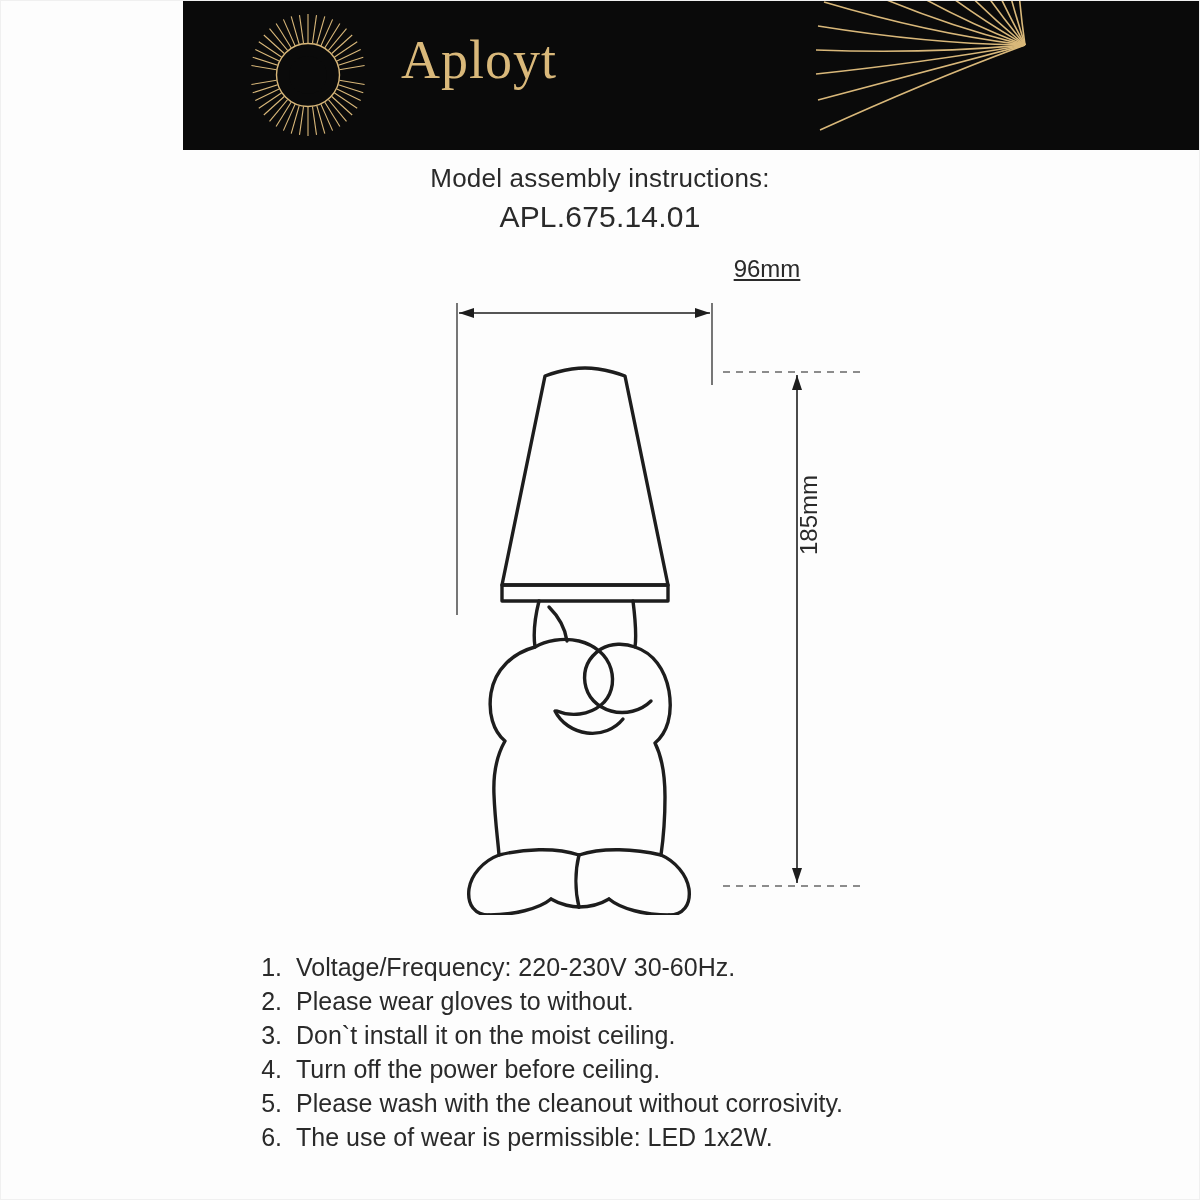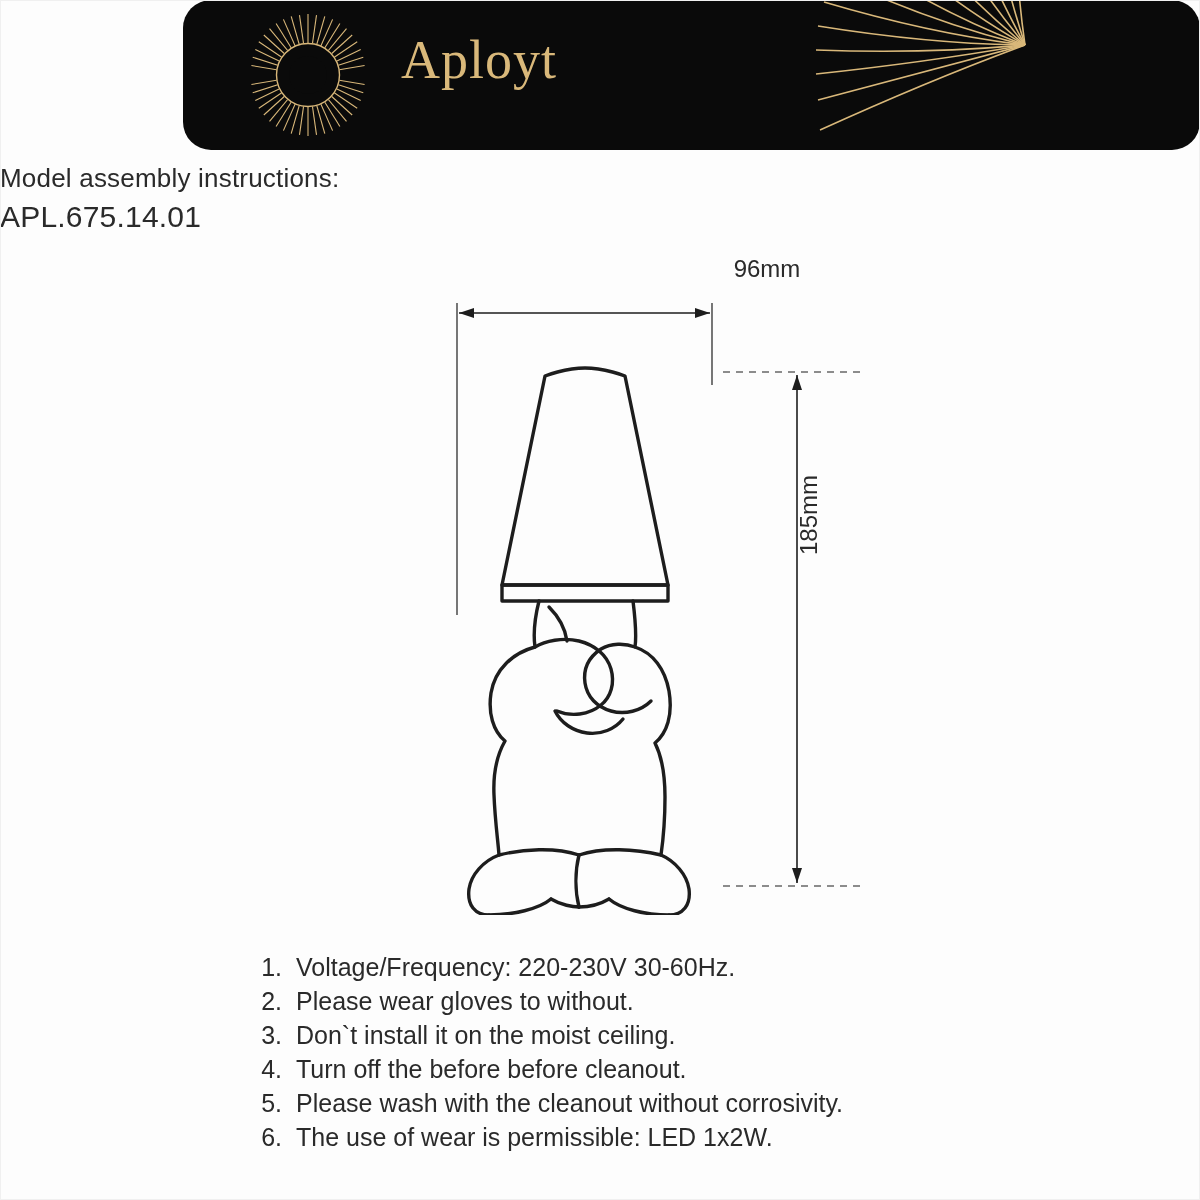--- a/index.html
+++ b/index.html
@@ -20,21 +20,20 @@
   }
   
   .banner {
     position: absolute;
     left: 183px;
     top: 0px;
     width: 1017px;
     height: 150px;
     background: #0a0a0a;
     overflow: hidden;
-    border-radius: 28px;
   }
   .banner-logo-mark {
     position: absolute;
     left: 60px;
     top: 10px;
     width: 130px;
     height: 130px;
   }
   .banner-brand {
     position: absolute;
@@ -52,20 +51,21 @@
     top: -170px;
     width: 430px;
     height: 430px;
   }
   
   .title-block {
     position: absolute;
     left: 0;
     top: 163px;
     width: 1200px;
+    text-align: center;
     color: #2a2a2a;
   }
   .title-line1 {
     font-size: 26px;
     letter-spacing: 0.2px;
   }
   .title-line2 {
     font-size: 30px;
     margin-top: 6px;
     letter-spacing: 0.2px;
@@ -79,20 +79,21 @@
     height: 660px;
   }
   .dim-label-top {
     position: absolute;
     left: 494px;
     top: 0px;
     width: 180px;
     text-align: center;
     font-size: 24px;
     color: #2a2a2a;
+    text-decoration: underline;
   }
   .dim-label-right {
     position: absolute;
     left: 612px;
     top: 300px;
     font-size: 24px;
     color: #2a2a2a;
     transform: rotate(-90deg);
     transform-origin: left top;
     white-space: nowrap;
@@ -308,21 +309,21 @@
     <div class="instr-row">
       <div class="instr-num">2.</div>
       <div class="instr-text">Please wear gloves to without.</div>
     </div>
     <div class="instr-row">
       <div class="instr-num">3.</div>
       <div class="instr-text">Don`t install it on the moist ceiling.</div>
     </div>
     <div class="instr-row">
       <div class="instr-num">4.</div>
-      <div class="instr-text">Turn off the before before cleanout.</div>
+      <div class="instr-text">Turn off the power before ceiling.</div>
     </div>
     <div class="instr-row">
       <div class="instr-num">5.</div>
       <div class="instr-text">Please wash with the cleanout without corrosivity.</div>
     </div>
     <div class="instr-row">
       <div class="instr-num">6.</div>
       <div class="instr-text">The use of wear is permissible: LED 1x2W.</div>
     </div>
   </div>

